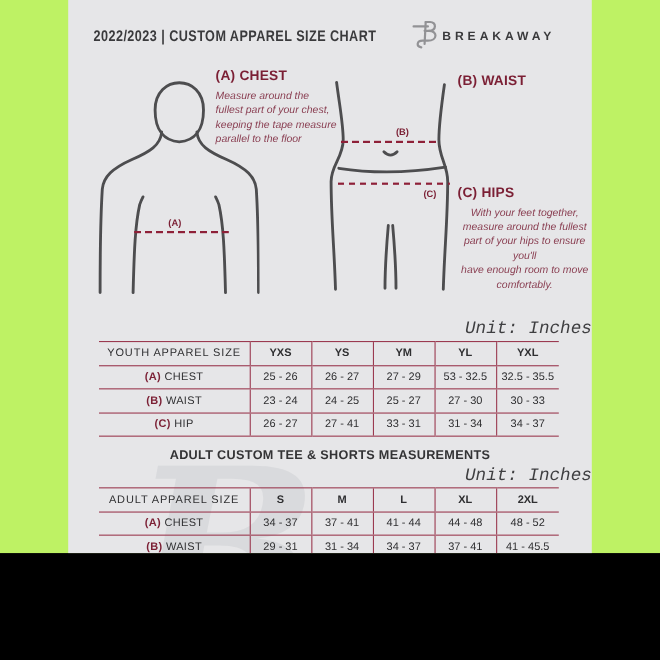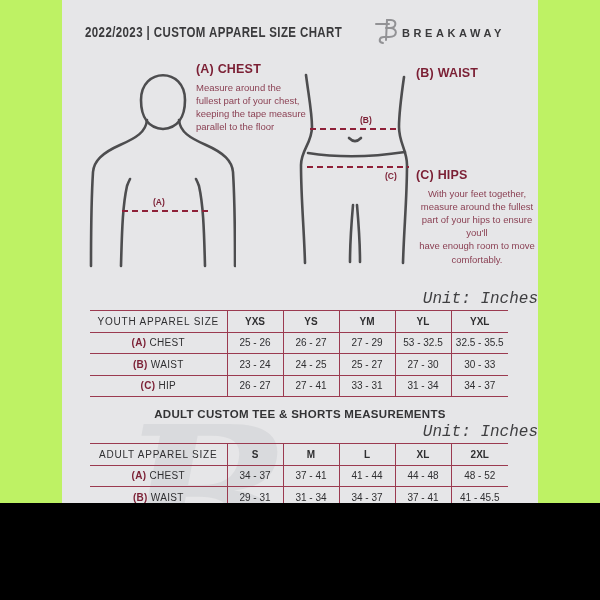--- a/index.html
+++ b/index.html
@@ -14,21 +14,21 @@
   .brand{left:402px;top:27px;font-size:11px;font-weight:bold;color:#3a3a3c;letter-spacing:3.6px;white-space:nowrap;}
   .logo{left:374px;top:16px;}
 
   
   svg.figure path{fill:none;stroke:#4d4d4f;stroke-width:2.6;stroke-linecap:round;stroke-linejoin:round;}
   .dash{height:2.4px;background:repeating-linear-gradient(to right,#8e2038 0 6px,transparent 6px 10px);}
   .marker{font-size:8.5px;font-weight:bold;color:#7b1f34;}
 
   
   .ins-h{font-size:12.5px;font-weight:bold;color:#7b1f34;letter-spacing:.2px;}
-  .ins-b{font-size:9.5px;color:#8a3f52;line-height:1.38;white-space:pre-line;}
+  .ins-b{font-size:9.5px;font-style:italic;color:#8a3f52;line-height:1.38;white-space:pre-line;}
 
   
   .tbl-title{left:62px is-ignored;width:476px;text-align:center;font-size:11.5px;font-weight:bold;
              color:#333335;letter-spacing:.3px;}
   .tbl-unit{width:476px;text-align:right;font-size:16px;font-style:italic;color:#3f3f41;font-family:Liberation Mono, monospace;}
   table.size-table{border-collapse:collapse;table-layout:fixed;width:418px;background:transparent;}
   table.size-table td,table.size-table th{border-top:1.5px solid #9b3a50;border-bottom:1.5px solid #9b3a50;
              height:20.5px;padding:0;font-size:10px;color:#2f2f31;text-align:center;vertical-align:middle;}
   table.size-table td+td,table.size-table th+th{border-left:1.2px solid #9b3a50;}
   th.sizehead{font-weight:normal;font-size:10px;color:#4d4d4f;letter-spacing:.8px;text-align:left;padding-left:14px;}

